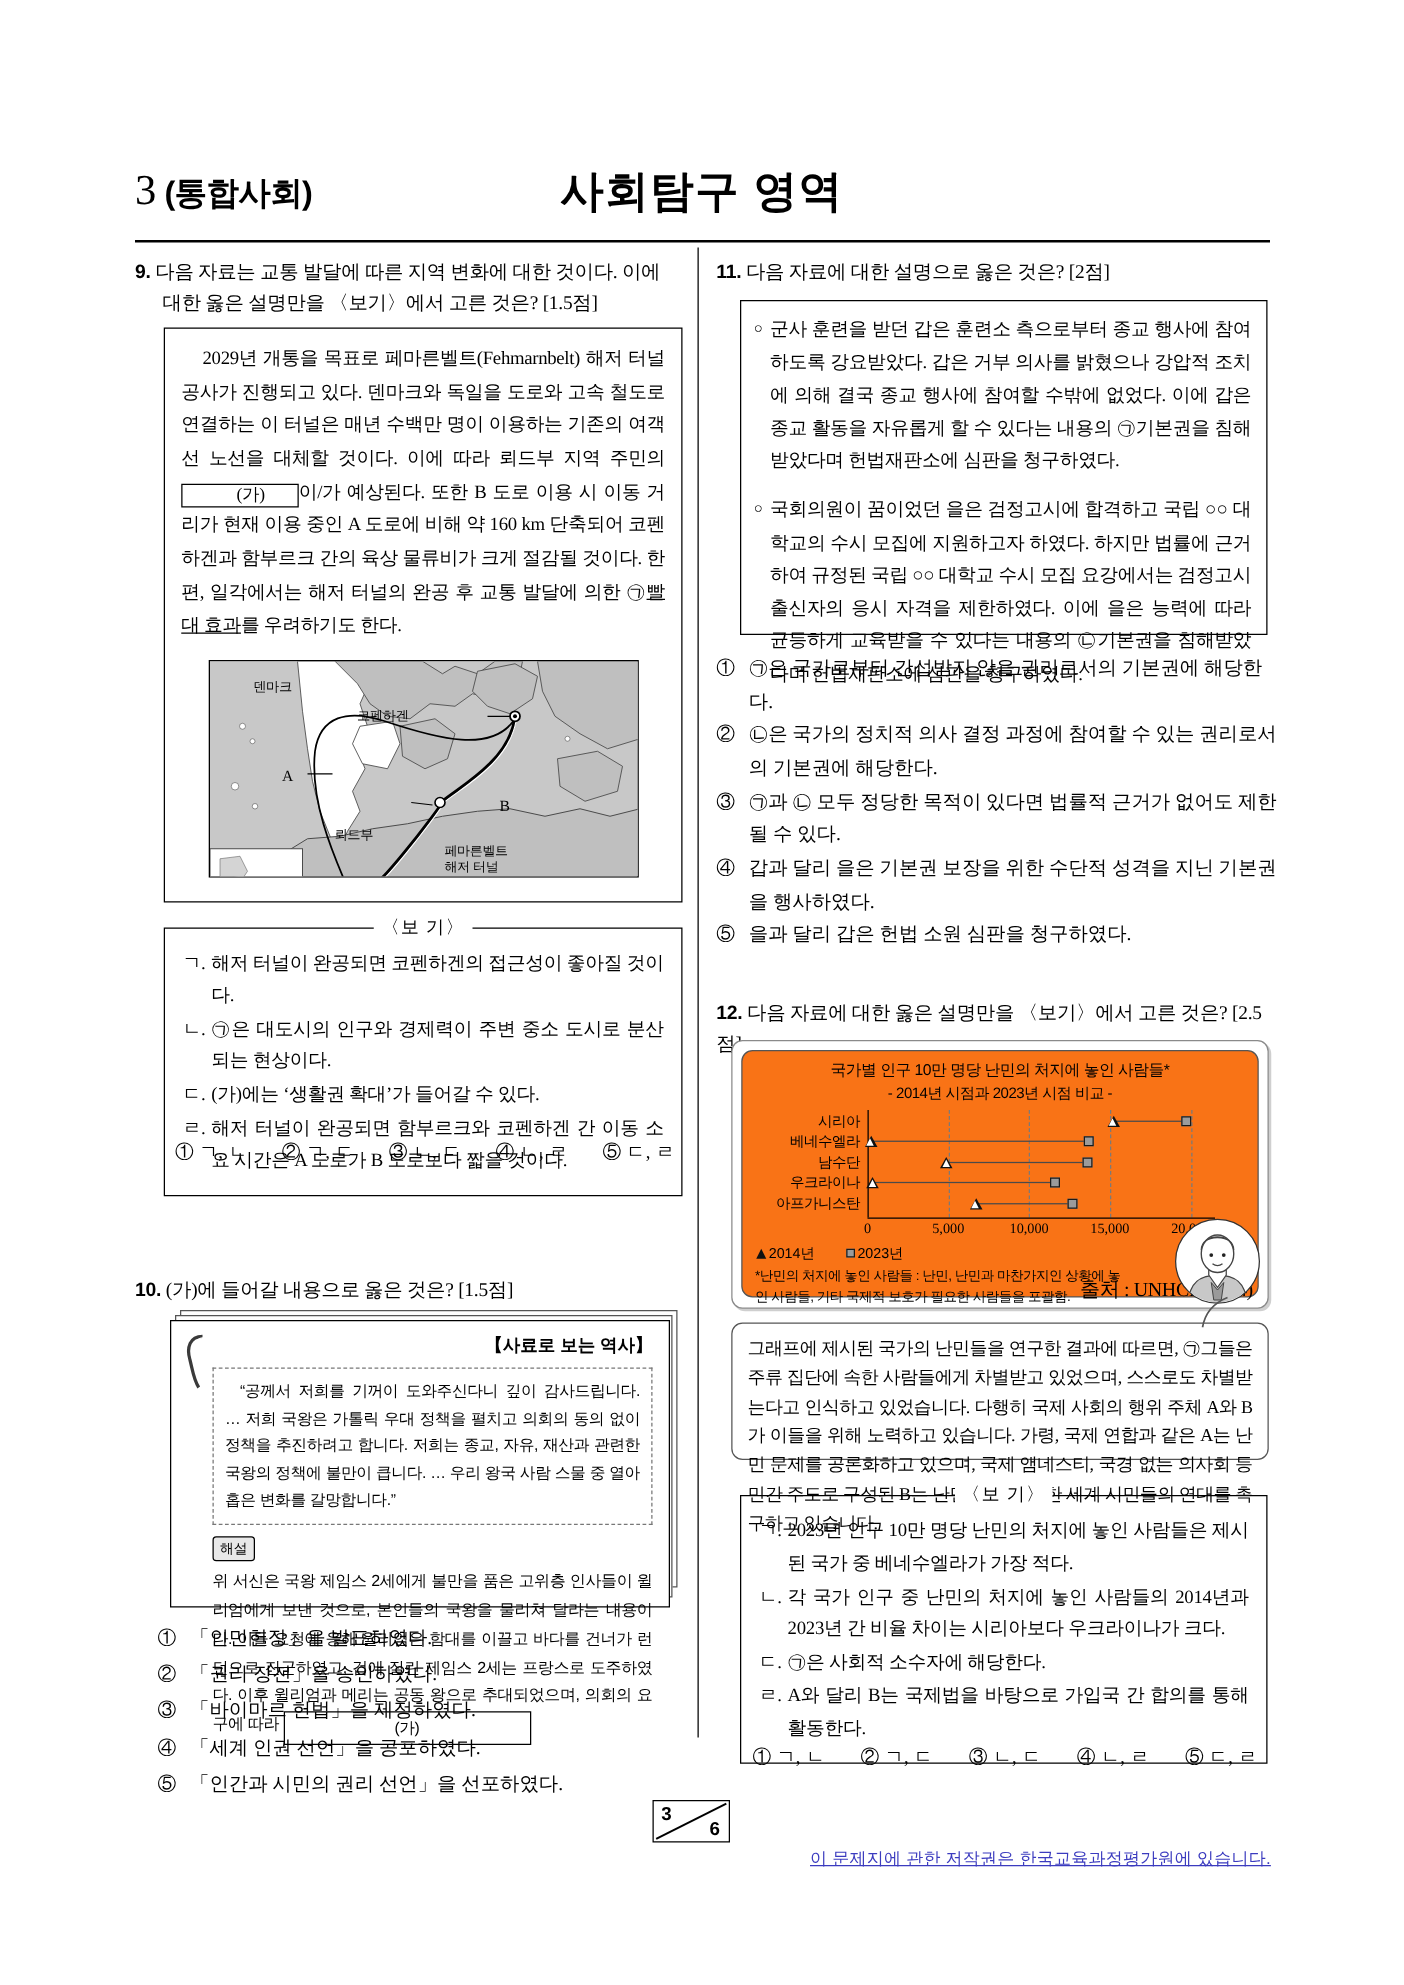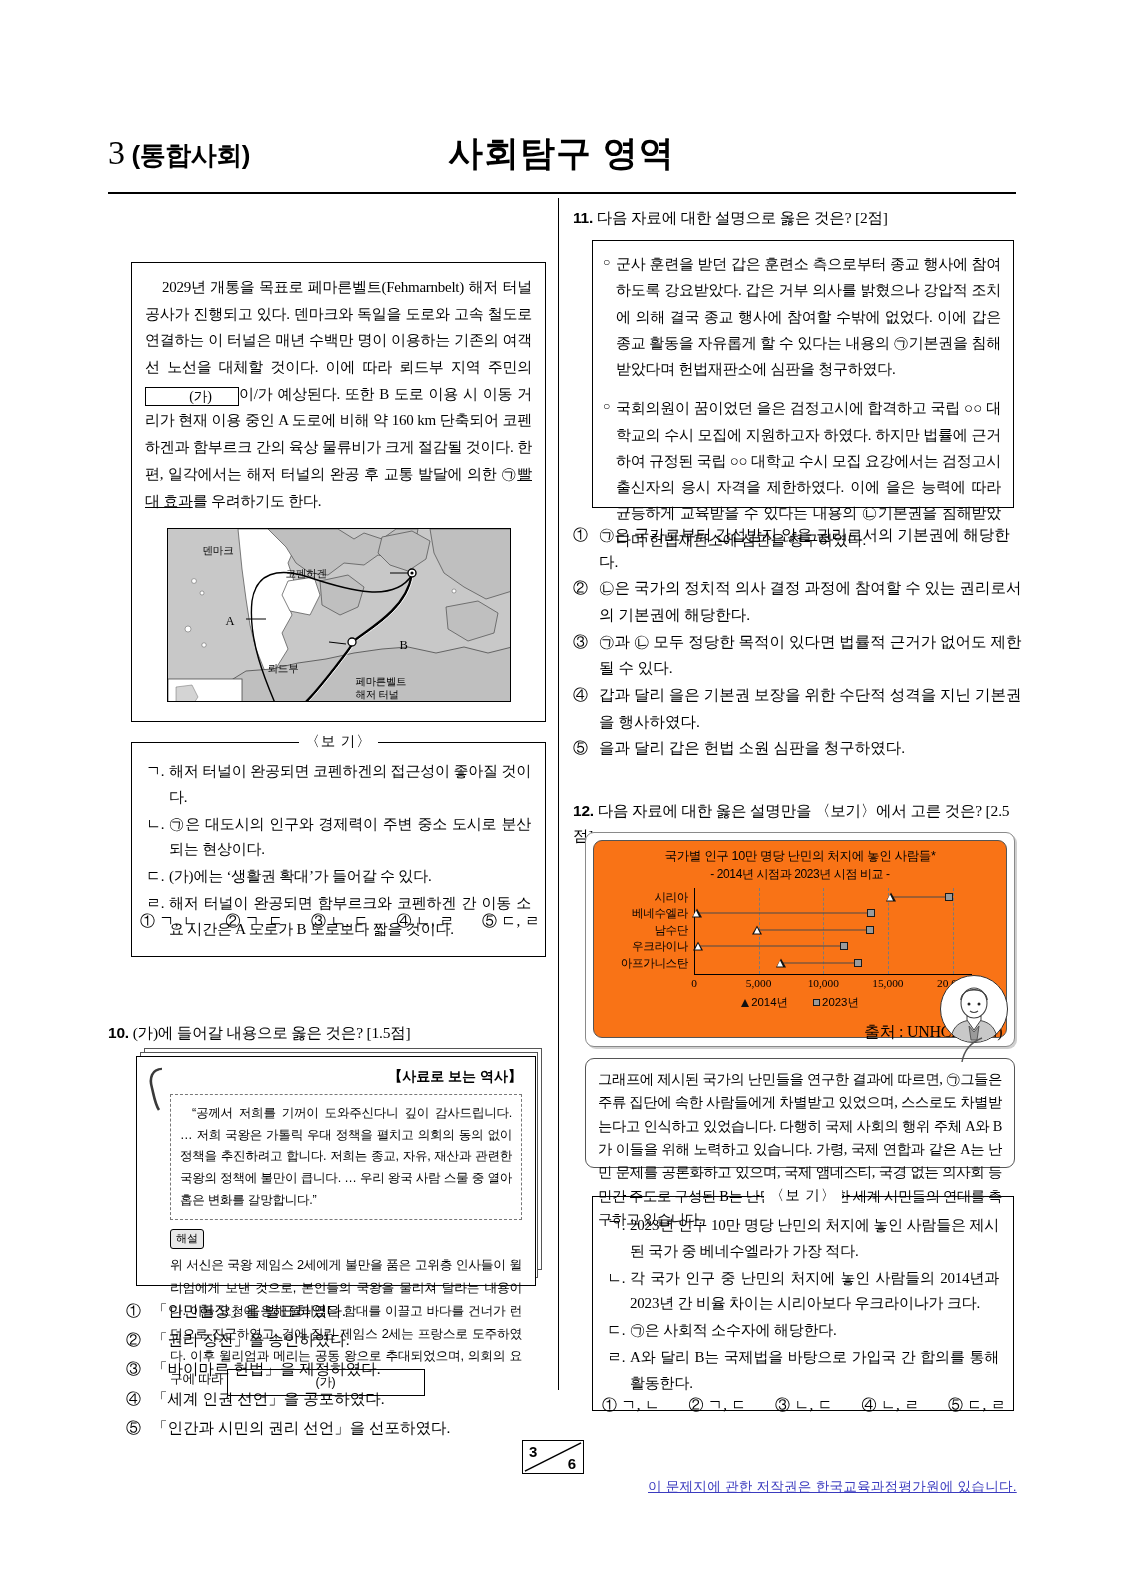--- a/index.html
+++ b/index.html
@@ -350,21 +350,21 @@
   .xtick {
     position: absolute;
     transform: translateX(-50%);
     font-family: "Liberation Serif", serif;
     font-size: 11.4px;
     white-space: nowrap;
   }
   .g-legend {
     position: absolute;
     width: 100%;
-    text-align: center;
+    text-align: left;
     font-family: "Liberation Sans", sans-serif;
     font-size: 11.4px;
   }
   .g-legend .li { display: inline-block; margin: 0 11px; }
   .lg-tri {
     display: inline-block;
     width: 0; height: 0;
     border-left: 4.5px solid transparent;
     border-right: 4.5px solid transparent;
     border-bottom: 8px solid #111;
@@ -480,20 +480,25 @@
   <div class="header">
     <div class="hdr-left">
       <span class="num">3</span>
       <span class="subj">(통합사회)</span>
     </div>
     <div class="hdr-title">사회탐구 영역</div>
   </div>
   <div class="hdr-rule"></div>
   <div class="col-divider"></div>
 
+  <div class="qstem" style="left:108px; top:205px; width:440px;">
+    <span class="qnum">9.</span>
+    <span class="body">다음 자료는 교통 발달에 따른 지역 변화에 대한 것이다. 이에</span>
+    <span class="indent2">대한 옳은 설명만을 〈보기〉에서 고른 것은? [1.5점]</span>
+  </div>
 
   <div class="boxed" style="left:131px; top:262px; width:415px; height:460px;">
     <div class="passage">
       <p><span>2029년 개통을 목표로 페마른벨트(Fehmarnbelt) 해저 터널 공사가 진행되고 있다. 덴마크와 독일을 도로와 고속 철도로 연결하는 이 터널은 매년 수백만 명이 이용하는 기존의 여객선 노선을 대체할 것이다. 이에 따라 뢰드부 지역 주민의</span><span class="blank-inline">(가)</span><span>이/가 예상된다. 또한 B 도로 이용 시 이동 거리가 현재 이용 중인 A 도로에 비해 약 160 km 단축되어 코펜하겐과 함부르크 간의 육상 물류비가 크게 절감될 것이다. 한편, 일각에서는 해저 터널의 완공 후 교통 발달에 의한 ㉠</span><span class="ul">빨대 효과</span><span>를 우려하기도 한다.</span></p>
 
       <div class="map-frame" style="left:0; top:0; position:relative; width:344px; height:174px; margin:14px auto 0 auto;">
         <svg viewBox="0 0 344 222" width="344" height="222">
 
           <rect x="0" y="0" width="344" height="222" fill="#c8c8c8"></rect>
 
@@ -721,20 +726,21 @@
       <div class="xtick" style="left:129.3px; top:89px;">10,000</div>
       <div class="xtick" style="left:193.9px; top:89px;">15,000</div>
       <div class="xtick" style="left:258.6px; top:89px;">20,000</div>
     </div>
 
     <div class="g-legend" style="top:154px;">
       <span class="li"><span class="lg-tri"></span><span>2014년</span></span>
       <span class="li"><span class="lg-sq"></span><span>2023년</span></span>
     </div>
 
+    <div class="g-foot" style="left:10px; top:172px; width:300px;">*난민의 처지에 놓인 사람들 : 난민, 난민과 마찬가지인 상황에 놓인 사람들, 기타 국제적 보호가 필요한 사람들을 포괄함.</div>
     <div class="g-src" style="left:250px; top:181px;">출처 : UNHCR(2024)</div>
   </div>
 
   <div class="avatar" style="left:940px; top:975px;">
     <svg viewBox="0 0 66 66" width="66" height="66">
       <circle cx="33" cy="33" r="32" fill="#ffffff"></circle>
       <path d="M10,66 C10,50 20,44 33,44 C46,44 56,50 56,66 Z" fill="#c8c8c8" stroke="#444" stroke-width="1"></path>
       <path d="M26,44 L33,54 L40,44 L40,40 L26,40 Z" fill="#ffffff" stroke="#444" stroke-width="1"></path>
       <path d="M28,50 L33,56 L38,50 L36,64 L30,64 Z" fill="#9a9a9a" stroke="#444" stroke-width="0.8"></path>
       <ellipse cx="33" cy="27" rx="13" ry="15" fill="#ffffff" stroke="#444" stroke-width="1.1"></ellipse>

